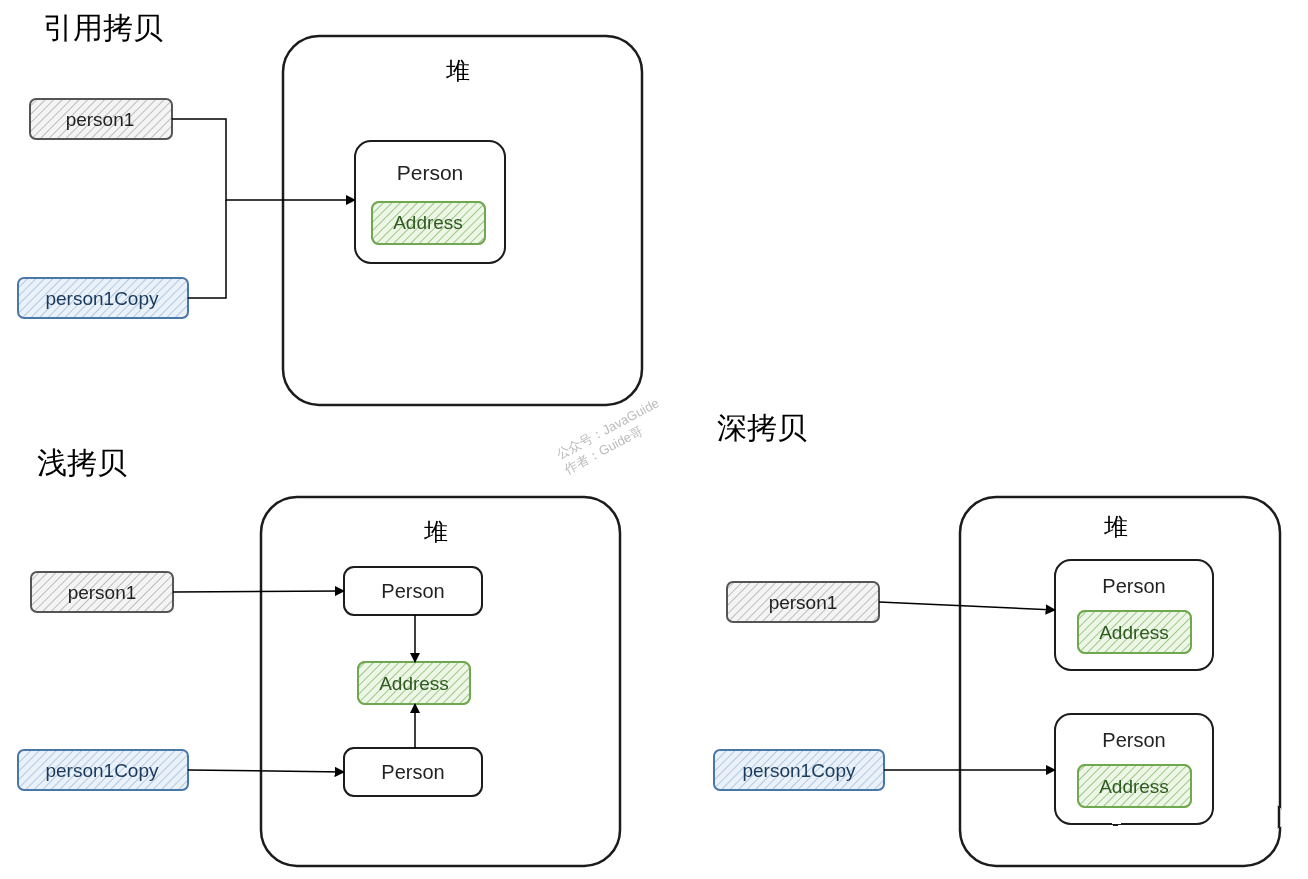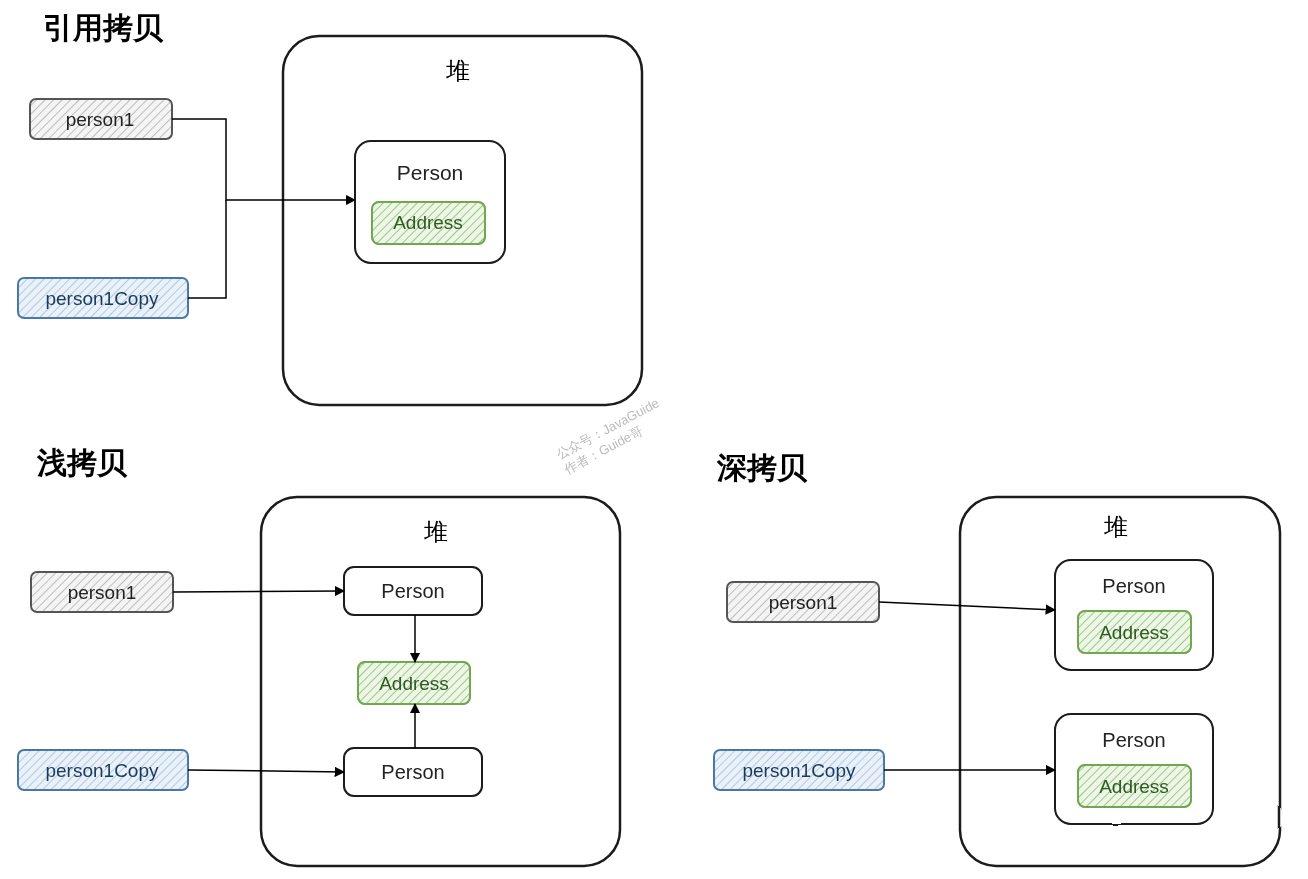--- a/index.html
+++ b/index.html
@@ -8,21 +8,21 @@
     padding: 0;
     background: #fff;
     font-family: "Comic Sans MS", "Segoe Script", "Bradley Hand", cursive, sans-serif;
     width: 1308px;
     height: 879px;
     position: relative;
   }
   .title {
     position: absolute;
     font-size: 30px;
-    font-weight: 700;
+    font-weight: 400;
     color: #000;
     font-family: "Microsoft YaHei", "PingFang SC", sans-serif;
   }
   .heap-label {
     position: absolute;
     font-size: 24px;
     color: #000;
     font-family: "Microsoft YaHei", "PingFang SC", sans-serif;
     text-align: center;
   }
@@ -136,21 +136,21 @@
 <text x="803" y="609" font-family="sans-serif" font-size="19" text-anchor="middle" fill="#222">person1</text>
 <text x="799" y="777" font-family="sans-serif" font-size="19" text-anchor="middle" fill="#1a3a5c">person1Copy</text>
 <text x="1134" y="593" font-family="sans-serif" font-size="20" text-anchor="middle" fill="#222">Person</text>
 <text x="1134" y="639" font-family="sans-serif" font-size="19" text-anchor="middle" fill="#2f5a22">Address</text>
 <text x="1134" y="747" font-family="sans-serif" font-size="20" text-anchor="middle" fill="#222">Person</text>
 <text x="1134" y="793" font-family="sans-serif" font-size="19" text-anchor="middle" fill="#2f5a22">Address</text>
 </svg>
 
 <div class="title" style="left:43px;top:8px">引用拷贝</div>
 <div class="title" style="left:37px;top:443px">浅拷贝</div>
-<div class="title" style="left:717px;top:448px">深拷贝</div>
+<div class="title" style="left:717px;top:408px">深拷贝</div>
 
 <div class="heap-label" style="left:446px;top:55px">堆</div>
 <div class="heap-label" style="left:424px;top:516px">堆</div>
 <div class="heap-label" style="left:1104px;top:511px">堆</div>
 
 <div class="watermark" style="left:555px;top:420px">
   <span>公众号：JavaGuide</span><br>
   <span>作者：Guide哥</span>
 </div>
 

